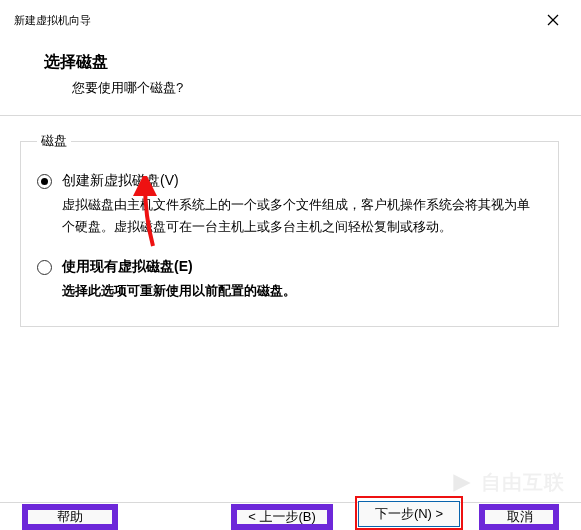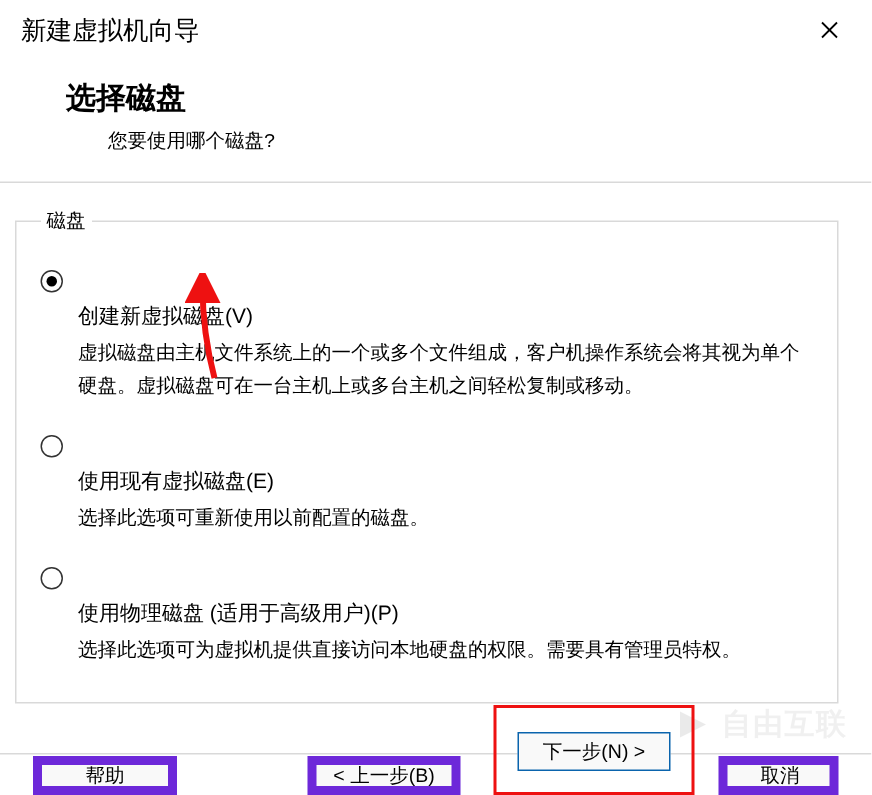--- a/index.html
+++ b/index.html
@@ -13,88 +13,88 @@
     height: 530px;
     overflow: hidden;
     position: relative;
   }
   .titlebar {
     display: flex;
     align-items: center;
     justify-content: space-between;
     padding: 8px 12px 6px 14px;
   }
-  .titlebar span { font-size: 17px; }
+  .titlebar span { font-size: 11px; }
   .close-x {
     width: 32px;
     height: 24px;
     display: flex;
     align-items: center;
     justify-content: center;
     cursor: pointer;
   }
   .close-x svg { width: 12px; height: 12px; }
   .header {
     padding: 14px 0 18px 44px;
   }
   .header-title {
     font-weight: 700;
-    font-size: 20px;
+    font-size: 16px;
     margin-bottom: 6px;
   }
   .header-sub {
     font-size: 13px;
     padding-left: 28px;
     font-family: Liberation Mono, monospace;
   }
   .divider {
     height: 1px;
     background: #d9d9d9;
     margin: 0;
   }
   .content {
-    padding: 16px 22px 0 10px;
+    padding: 16px 22px 0 20px;
     position: relative;
   }
   fieldset.group {
     border: 1px solid #d9d9d9;
     margin: 0;
     padding: 16px 16px 24px 16px;
     position: relative;
   }
   fieldset.group > legend {
     padding: 0 4px;
     font-size: 13px;
   }
   .option {
     display: flex;
     align-items: flex-start;
     margin-top: 6px;
   }
-  .option + .option { margin-top: 20px; }
+  .option + .option { margin-top: 20px; font-weight: bold; }
   .radio {
     width: 15px;
     height: 15px;
     border: 1px solid #333;
     border-radius: 50%;
     margin: 2px 10px 0 0;
     flex: 0 0 auto;
     position: relative;
     cursor: pointer;
     background: #fff;
   }
   .radio.selected::after {
     content: "";
     position: absolute;
     left: 3px; top: 3px;
     width: 7px; height: 7px;
     background: #000;
     border-radius: 50%;
   }
-  .option-body { flex: 1; margin-top: 24px; }
+  .option-body { flex: 1; }
   .option-label {
     font-size: 14px;
     cursor: pointer;
     display: inline-block;
     margin-bottom: 4px;
   }
   .option-desc {
     font-size: 13px;
     line-height: 1.7;
     padding-left: 0;
@@ -128,21 +128,21 @@
     cursor: pointer;
     padding: 0 10px;
     display: inline-flex;
     align-items: center;
     justify-content: center;
     margin-top: 2px;
   }
   .footer-spacer { flex: 1; }
   .next-wrap {
     border: 2px solid #e11;
-    padding: 14px;
+    padding: 1px;
     display: inline-flex;
     margin: 0 6px;
   }
   .next-wrap .btn {
     border: 1px solid #0a64ad;
     min-width: 102px;
   }
   .btn-back { margin-right: 16px; min-width: 102px; }
   .btn-cancel { min-width: 80px; margin-left: 10px; padding-left: 12px; }
   .watermark {
@@ -193,27 +193,20 @@
     </div>
 
     <div class="option">
       <div class="radio"></div>
       <div class="option-body">
         <span class="option-label">使用现有虚拟磁盘(E)</span>
         <div class="option-desc">选择此选项可重新使用以前配置的磁盘。</div>
       </div>
     </div>
 
-    <div class="option">
-      <div class="radio"></div>
-      <div class="option-body">
-        <span class="option-label">使用物理磁盘 (适用于高级用户)(P)</span>
-        <div class="option-desc">选择此选项可为虚拟机提供直接访问本地硬盘的权限。需要具有管理员特权。</div>
-      </div>
-    </div>
 
     <svg class="arrow-overlay" viewBox="0 0 50 80">
       <defs>
         <marker id="ah" markerWidth="8" markerHeight="8" refX="3" refY="3" orient="auto">
           <path d="M0,0 L6,3 L0,6 Z" fill="#e11"></path>
         </marker>
       </defs>
       <path d="M30,70 Q22,40 22,8" stroke="#e11" stroke-width="4" fill="none" marker-end="url(#ah)"></path>
     </svg>
 

